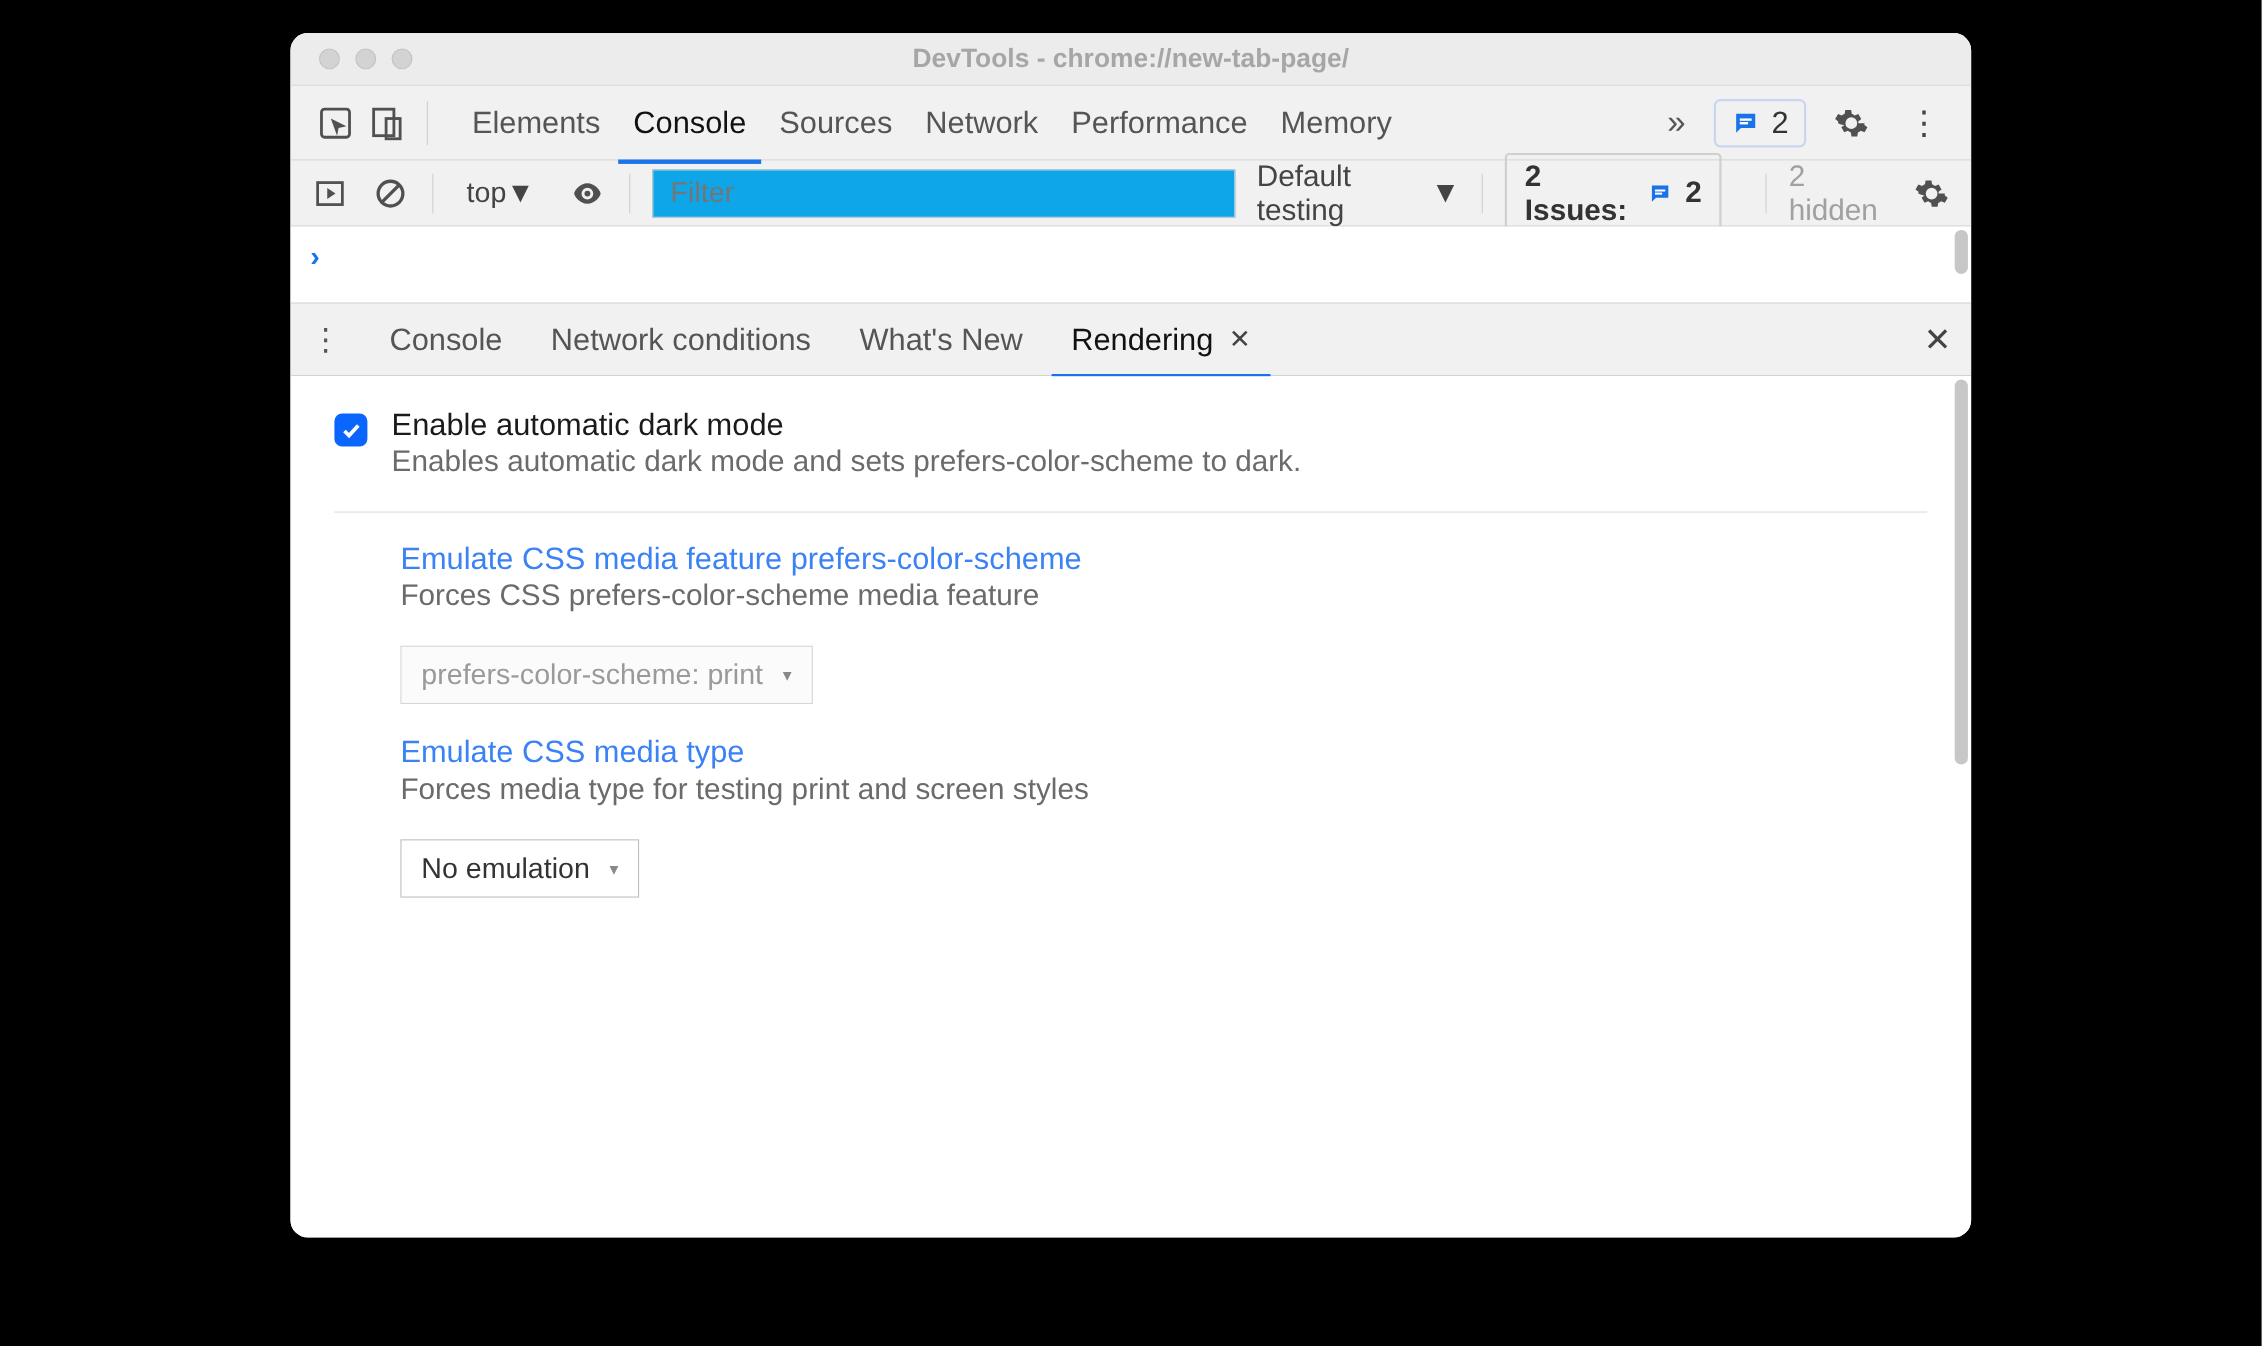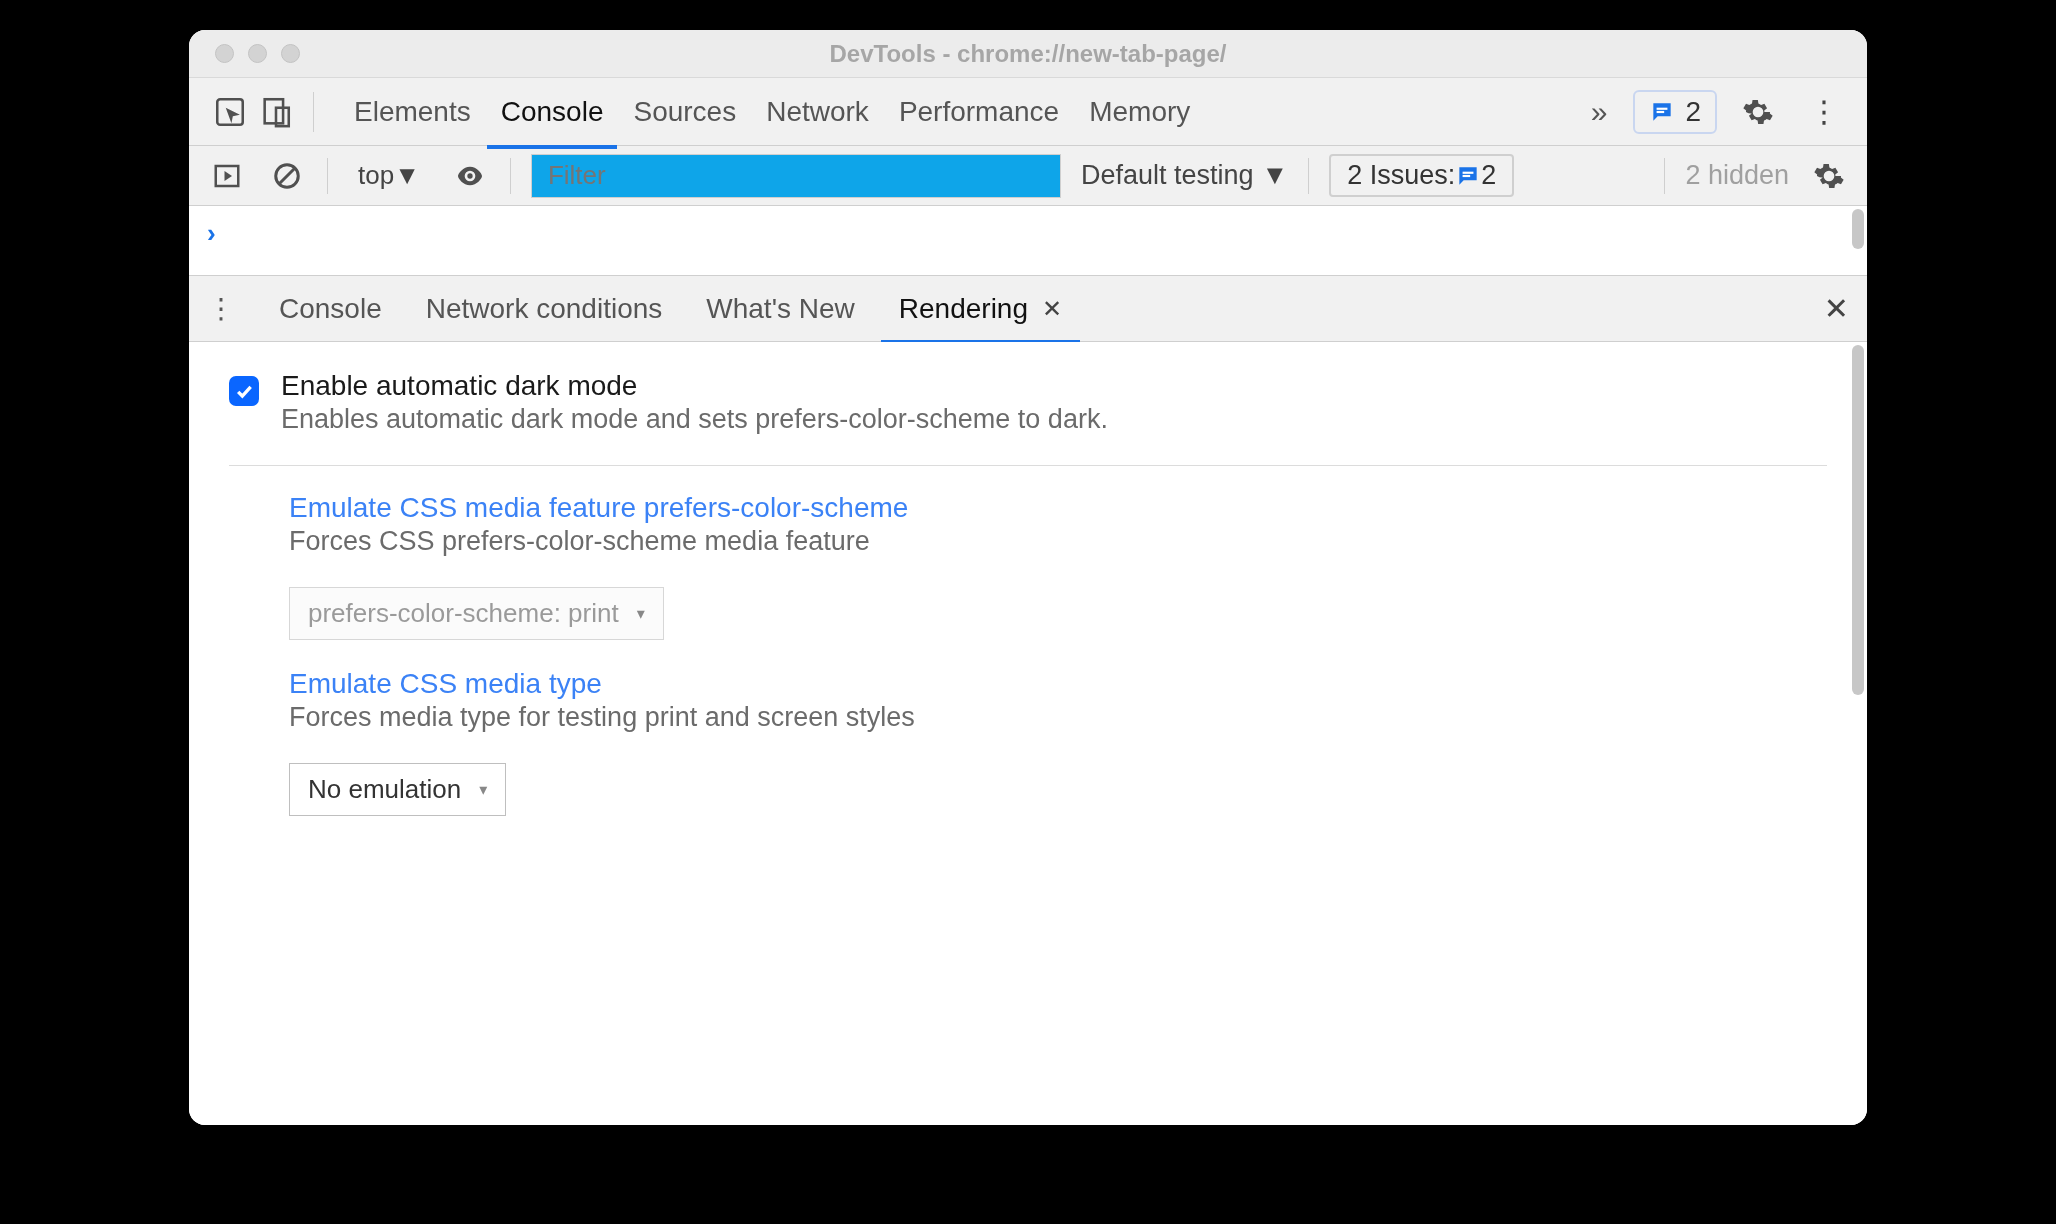--- a/index.html
+++ b/index.html
@@ -6,21 +6,21 @@
   html, body { width: 2056px; height: 1224px; }
   body {
     background: #000;
     font-family: -apple-system, "Helvetica Neue", Arial, sans-serif;
     display: flex;
     align-items: flex-start;
     justify-content: center;
     padding-top: 30px;
   }
   .window {
-    width: 1678px;
+    width: 1528px;
     height: 1095px;
     background: #fff;
     border-radius: 16px;
     box-shadow: 0 30px 60px rgba(0,0,0,0.5);
     overflow: hidden;
     display: flex;
     flex-direction: column;
   }
   .titlebar {
     height: 48px;
@@ -130,25 +130,25 @@
     background: #0ea5e9;
     font-size: 26px;
     padding: 0 16px;
     color: #333;
   }
   .levels {
     font-size: 27px; color: #444;
     display: inline-flex; align-items: center; gap: 8px;
   }
   .issuesbox {
-    display: inline-flex; align-items: center; gap: 0;
+    display: inline-flex; align-items: center; gap: 12px;
     border: 2px solid #cfcfcf;
     border-radius: 4px;
     padding: 4px 16px;
-    font-size: 27px; color: #333;
+    font-size: 27px; color: #333; font-weight: bold;
   }
   .issuesbox svg { color: #1a73e8; }
   .hidden {
     font-size: 27px; color: #a0a0a0;
   }
   .spacer { flex: 1; }
   .sep2 { width: 1px; height: 36px; background: #cfcfcf; }
 
   .console-area {
     height: 70px;

